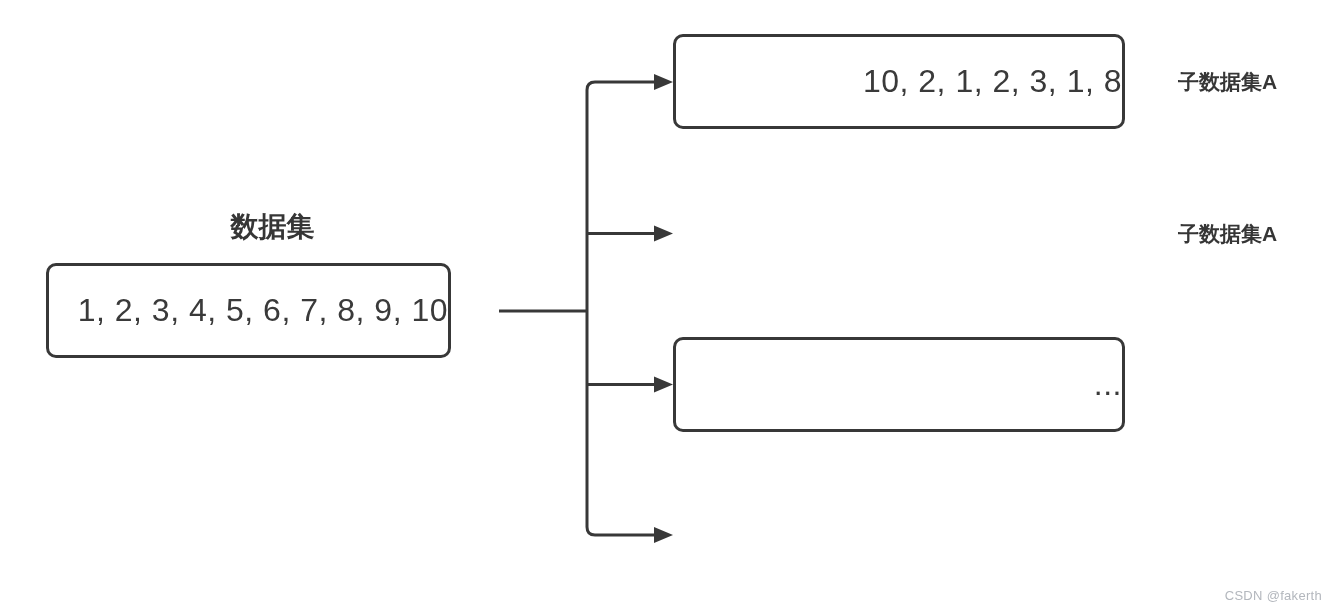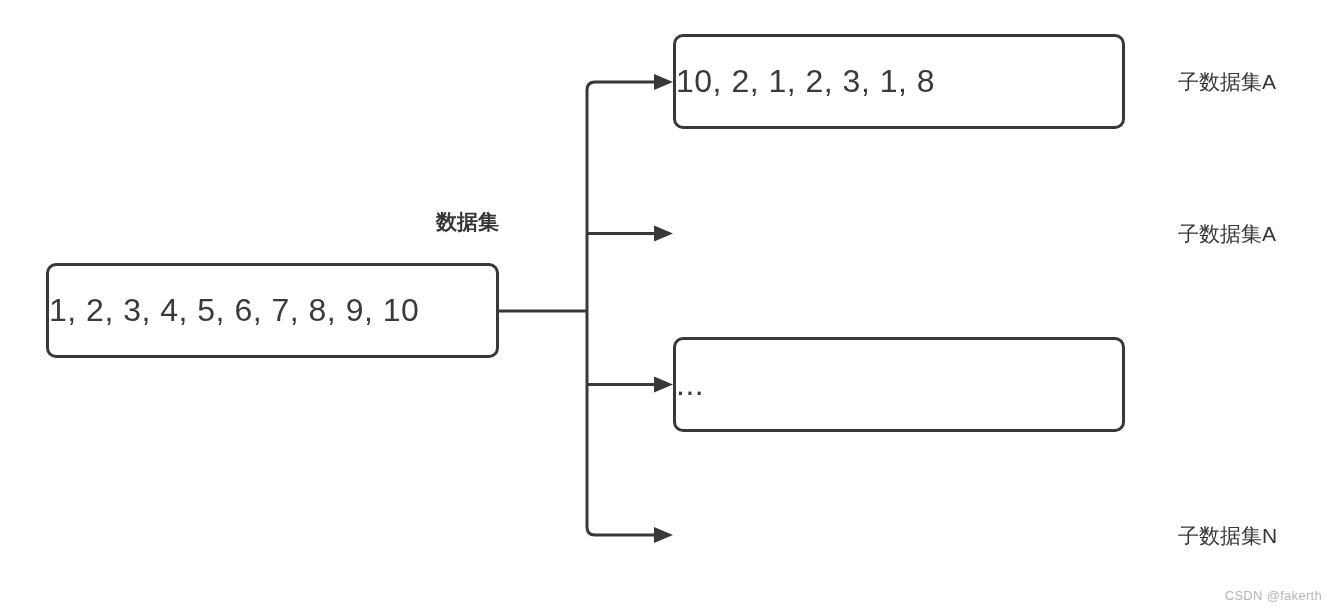--- a/index.html
+++ b/index.html
@@ -24,61 +24,61 @@
     pointer-events: none;
   }
   .node {
     position: absolute;
     box-sizing: border-box;
     border: 3px solid #383838;
     border-radius: 10px;
     background: #ffffff;
     display: flex;
     align-items: center;
-    justify-content: flex-start;
+    justify-content: flex-end;
     font-size: 32px;
     color: #3a3a3a;
     letter-spacing: 0.5px;
     white-space: nowrap;
   }
   .node-source {
     left: 46px;
     top: 263px;
-    width: 453px;
+    width: 405px;
     height: 95px;
   }
   .node-subset {
     left: 673px;
     width: 452px;
     height: 95px;
   }
   .node-subset.pos-0 { top: 34px; }
   .node-subset.pos-1 { top: 186px; }
   .node-subset.pos-2 { top: 337px; }
   .node-subset.pos-3 { top: 488px; }
 
   .source-title {
     position: absolute;
     left: 46px;
     top: 208px;
     width: 453px;
-    text-align: right;
-    font-size: 21px;
+    text-align: center;
+    font-size: 28px;
     font-weight: 700;
     color: #363636;
   }
   .subset-label {
     position: absolute;
     left: 1178px;
     width: 150px;
     height: 95px;
     display: flex;
     align-items: center;
     font-size: 21px;
-    font-weight: 400;
+    font-weight: 700;
     color: #363636;
     white-space: nowrap;
   }
   .subset-label.pos-0 { top: 34px; }
   .subset-label.pos-1 { top: 186px; }
   .subset-label.pos-3 { top: 488px; }
 
   .watermark {
     position: absolute;
     right: 9px;
@@ -118,17 +118,16 @@
 
   <div class="node node-subset pos-0">
     <span>10, 2, 1, 2, 3, 1, 8</span>
   </div>
   <div class="node node-subset pos-2">
     <span>...</span>
   </div>
 
   <div class="subset-label pos-0">子数据集A</div>
   <div class="subset-label pos-1">子数据集A</div>
-  <div class="subset-label pos-3">子数据集N</div>
 
   <div class="watermark">CSDN @fakerth</div>
 
 </div>
 
 </body></html>

